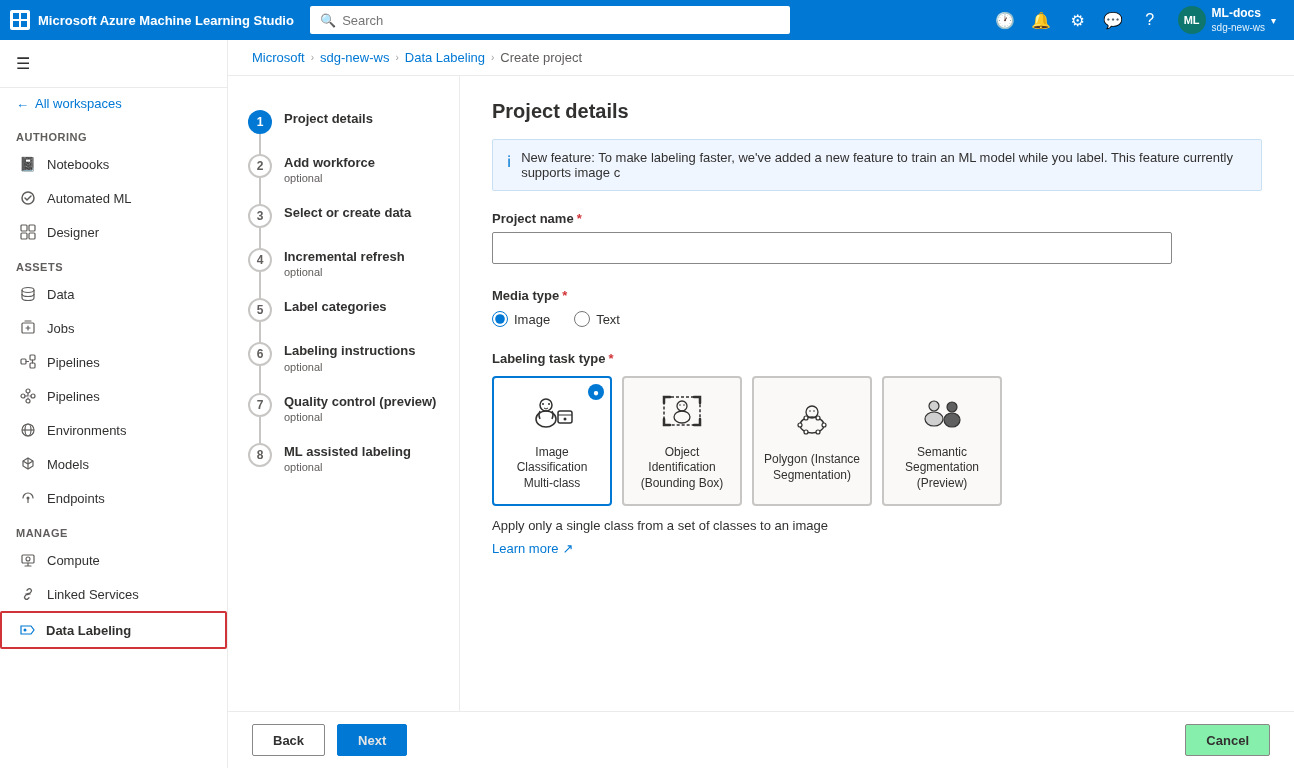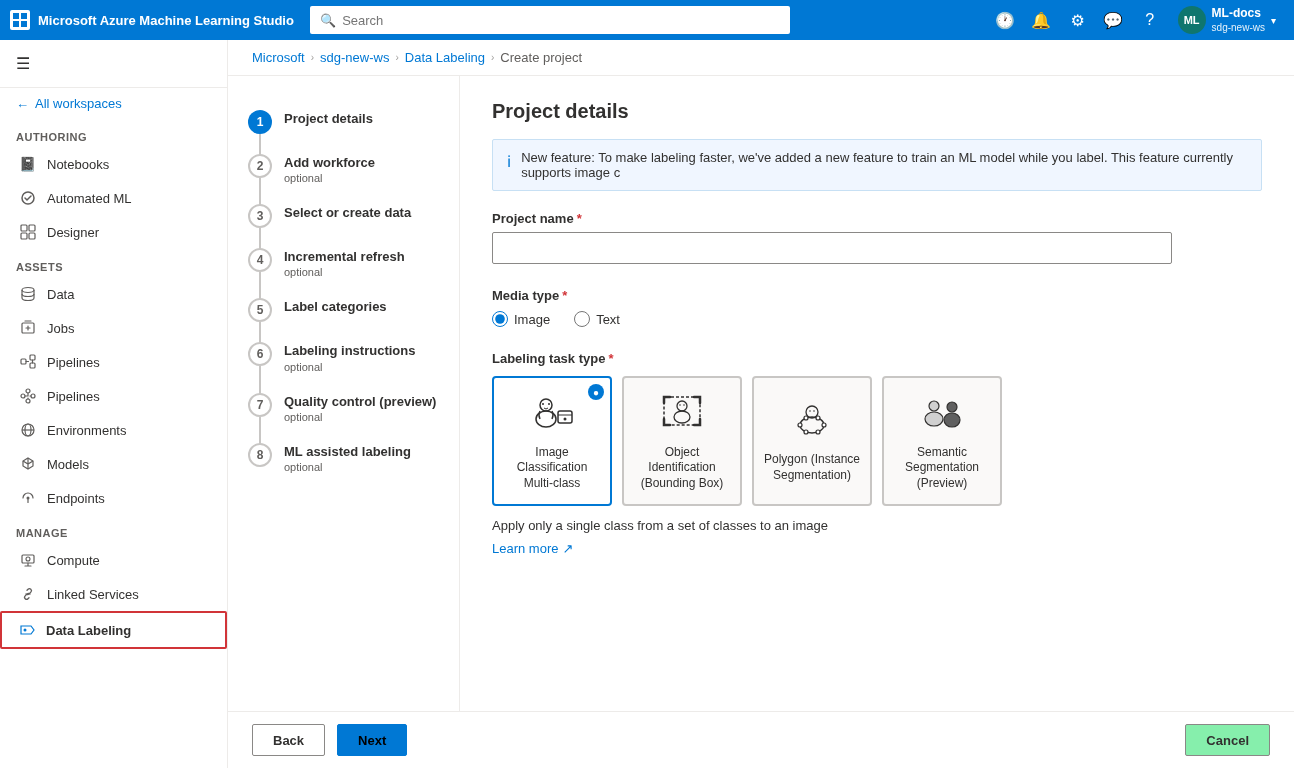--- a/index.html
+++ b/index.html
@@ -354,21 +354,21 @@
     }
     .btn {
       height: 32px;
       padding: 0 20px;
       border-radius: 2px;
       font-size: 13px;
       cursor: pointer;
       font-weight: 600;
       border: 1px solid transparent;
     }
-    .btn-primary { background: #0078d4; color: #000000; border-color: #0078d4; }
+    .btn-primary { background: #0078d4; color: #e5e5e5; border-color: #0078d4; }
     .btn-secondary { background: white; color: #323130; border-color: #8a8886; }
     .btn-outline { background: #86efac; color: #323130; border: 1px solid #8a8886; }
     .footer-spacer { flex: 1; }
 
     
     .task-svg { width: 52px; height: 40px; }
   </style>
 </head>
 <body>
 

